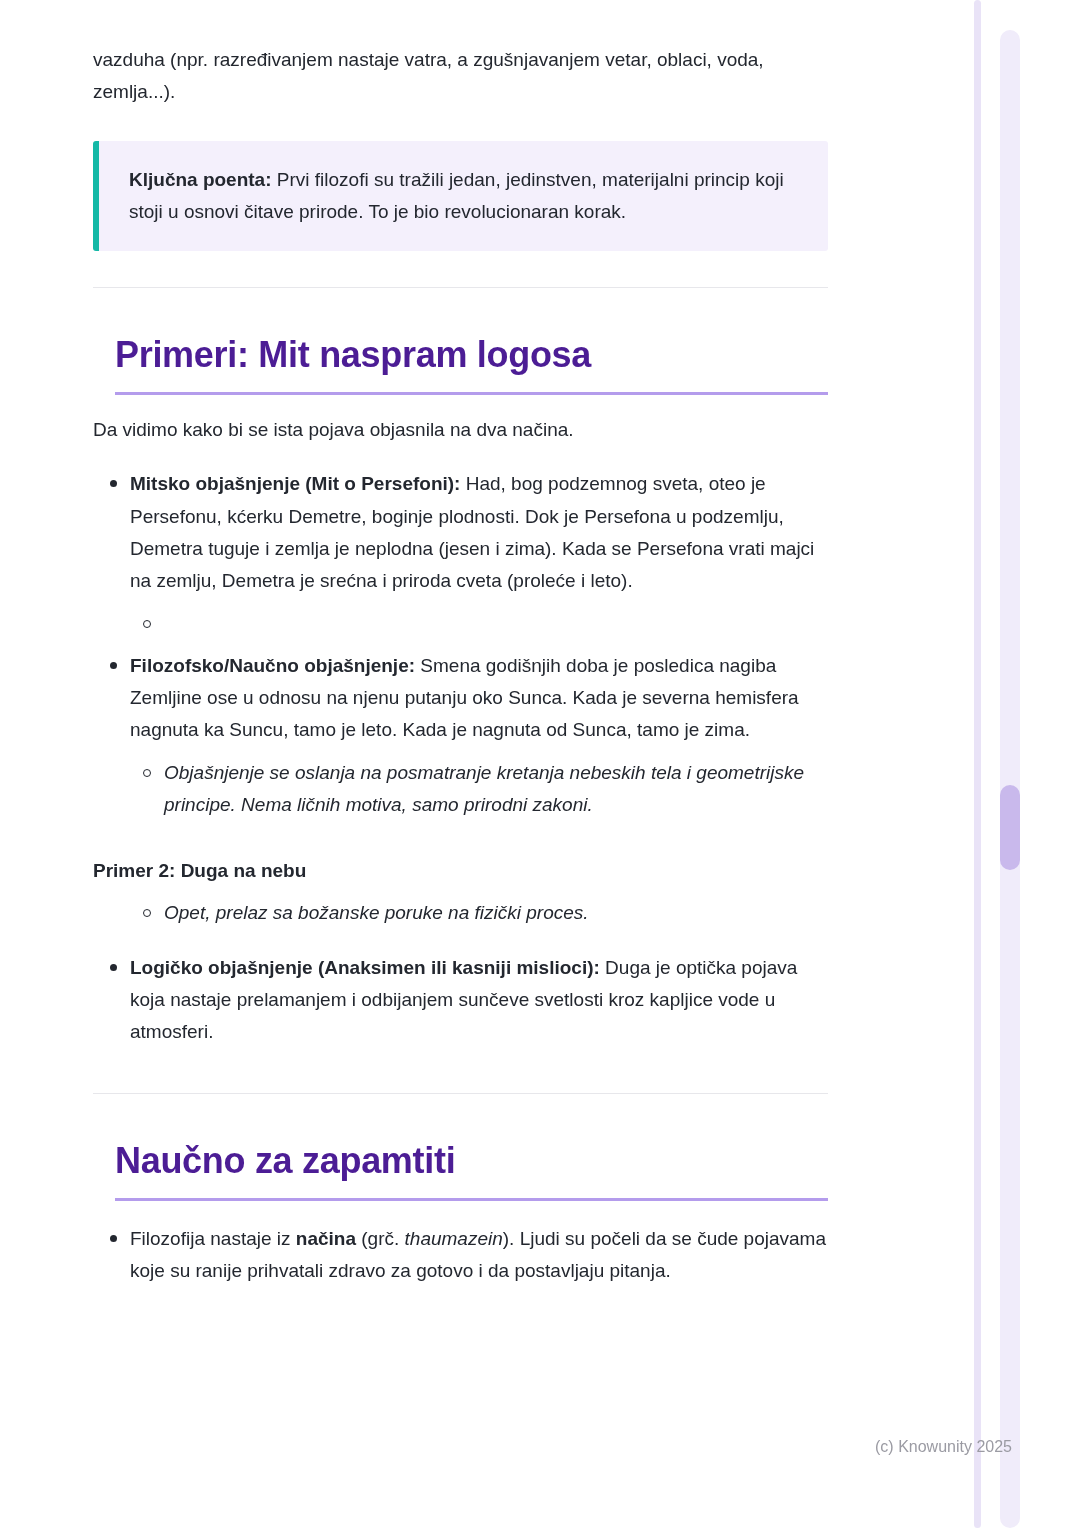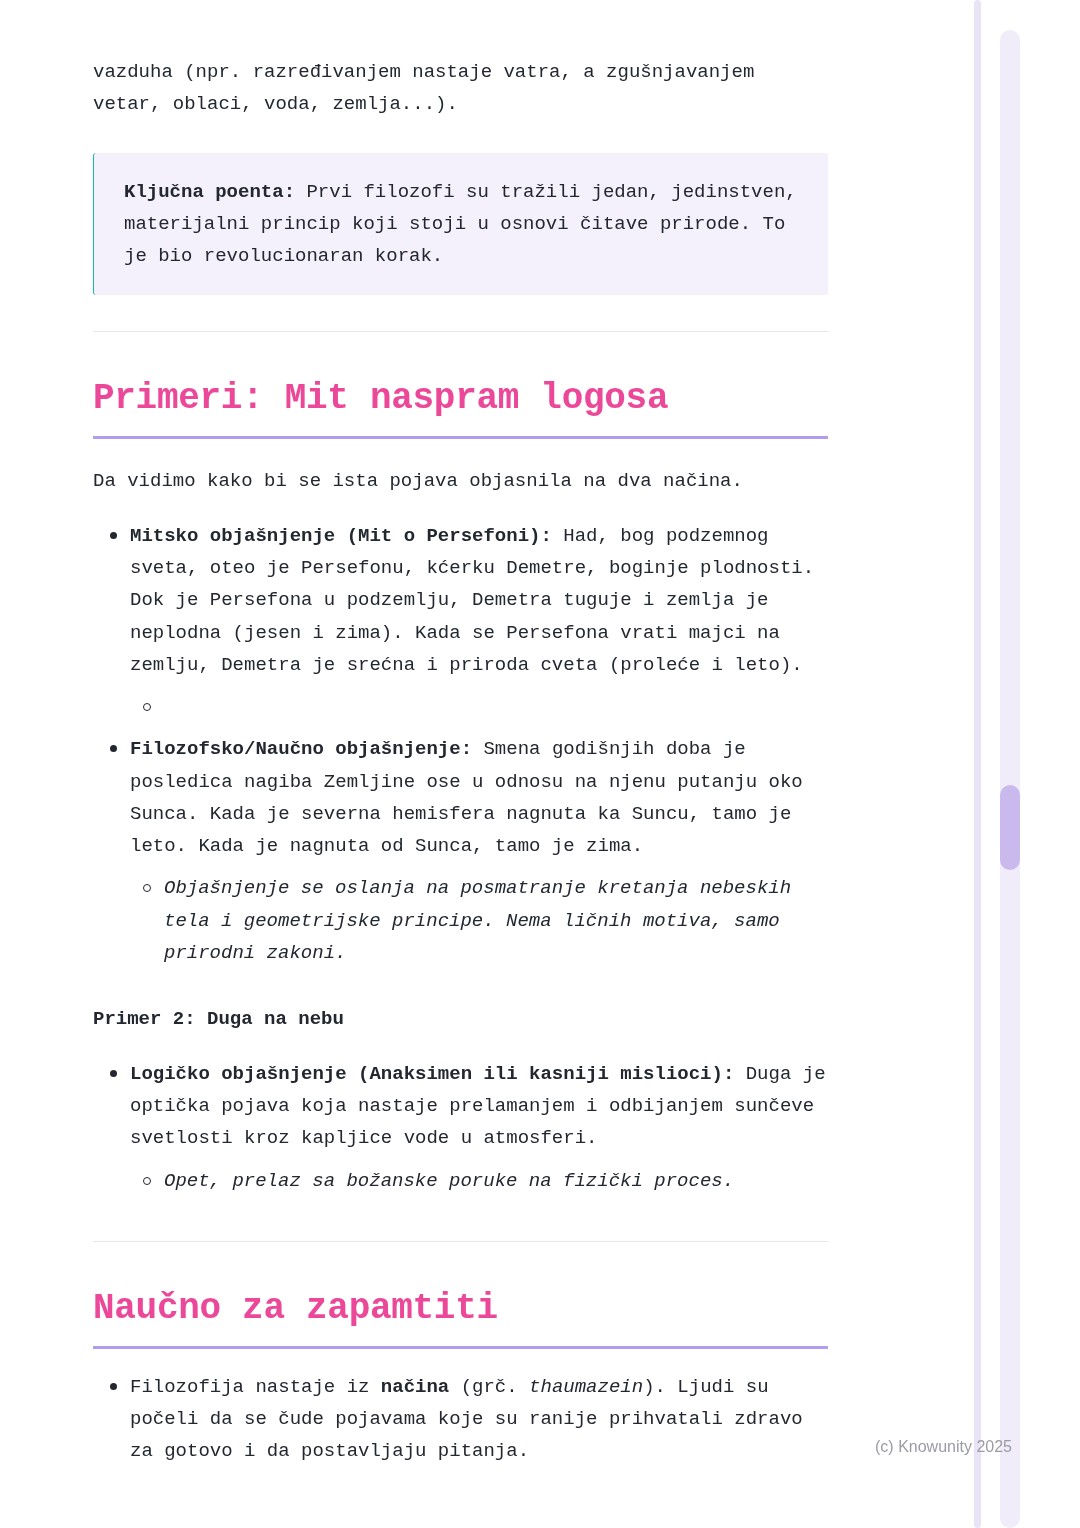--- a/index.html
+++ b/index.html
@@ -6,53 +6,53 @@
   html, body { width: 1080px; height: 1528px; overflow: hidden; }
   body {
     position: relative;
     background: #ffffff;
     color: #23272F;
     font-family: "Liberation Sans", "DejaVu Sans", sans-serif;
   }
   .content {
     position: absolute;
     left: 93px;
-    top: 16px;
+    top: 4px;
     width: 735px;
-    font-family: Liberation Mono, monospace;
   }
   .body-text { font-size: 19px; line-height: 1.7; color: #23272F; }
   .intro-para { padding-top: 40px; }
 
   .callout {
     margin-top: 32px;
     background: #F4F0FC;
-    border-left: 1px solid #14b8a6;
+    border-left: 6px solid #14b8a6;
     border-radius: 3px;
     padding: 23px 30px;
   }
 
   .divider {
     margin-top: 36px;
     height: 1px;
     background: #E7E7EB;
   }
 
   .section-title {
     margin-top: 44px;
     font-size: 36px;
     line-height: 1.25;
     font-weight: 700;
     letter-spacing: -0.3px;
-    color: #ec4899;
+    color: #4c1d95;
     padding-bottom: 15px;
     border-bottom: 3px solid #B49CEC;
+    margin-left: 22px;
   }
 
-  .section-intro { margin-top: 26px; }
+  .section-intro { margin-top: 19px; }
 
   .sub-heading {
     margin-top: 34px;
     font-size: 19px;
     line-height: 1.7;
     font-weight: 700;
     color: #23272F;
   }
 
   .list { margin-top: 2px; }
@@ -145,28 +145,28 @@
         <p class="body-text">Objašnjenje se oslanja na posmatranje kretanja nebeskih tela i geometrijske principe. Nema ličnih motiva, samo prirodni zakoni.</p>
       </div>
 
     </div>
 
     <p class="sub-heading">Primer 2: Duga na nebu</p>
 
     <div class="list">
 
 
+      <div class="li l2">
+        <span class="bullet hollow"></span>
+        <p class="body-text">Opet, prelaz sa božanske poruke na fizički proces.</p>
+      </div>
+
       <div class="li l1">
         <span class="bullet solid"></span>
         <p class="body-text"><strong>Logičko objašnjenje (Anaksimen ili kasniji mislioci):</strong><span> Duga je optička pojava koja nastaje prelamanjem i odbijanjem sunčeve svetlosti kroz kapljice vode u atmosferi.</span></p>
-      </div>
-
-      <div class="li l2">
-        <span class="bullet hollow"></span>
-        <p class="body-text">Opet, prelaz sa božanske poruke na fizički proces.</p>
       </div>
 
     </div>
 
     <div class="divider" style="margin-top: 44px;"></div>
 
     <h2 class="section-title">Naučno za zapamtiti</h2>
 
     <div class="list">
       <div class="li l1">

